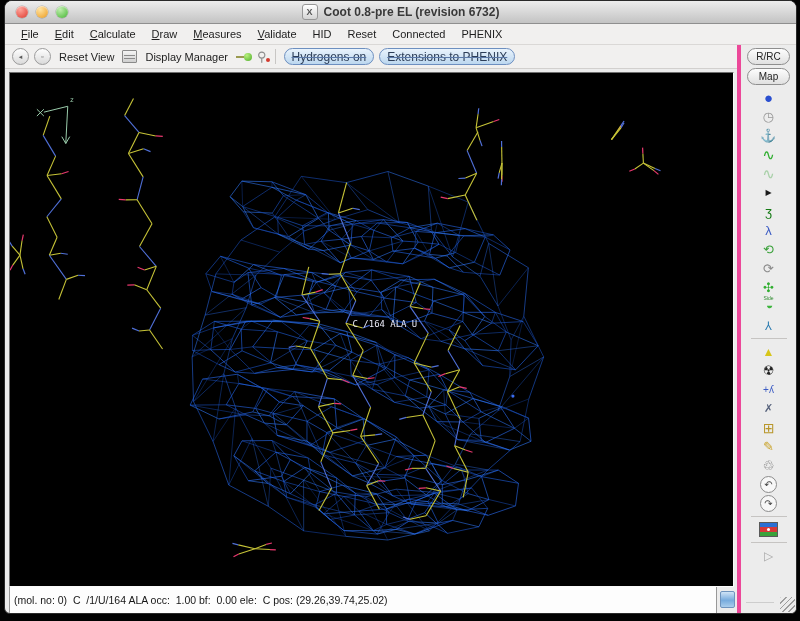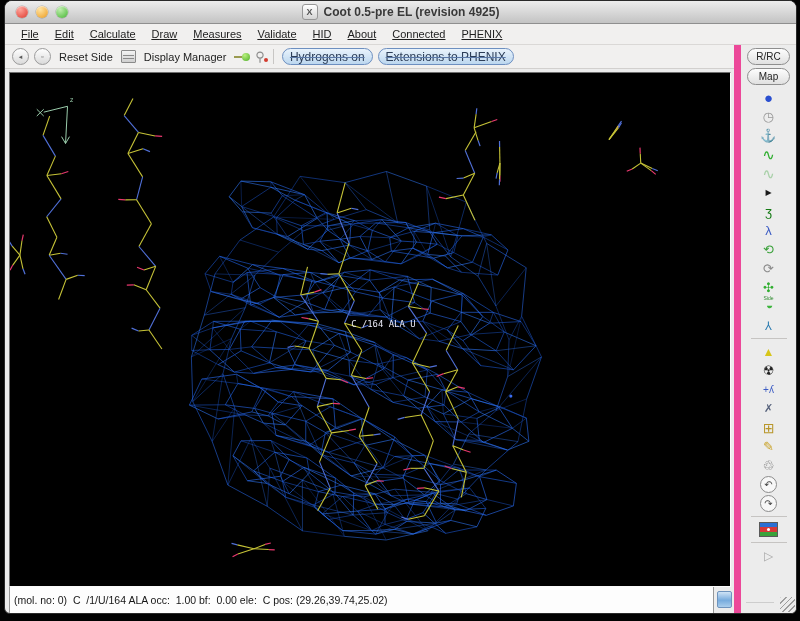--- a/index.html
+++ b/index.html
@@ -13,21 +13,21 @@
   .lights{position:absolute;left:11px;top:5px;display:flex;gap:8px;}
   .light{width:12px;height:12px;border-radius:50%;box-shadow:inset 0 1px 1px rgba(255,255,255,.5),0 0 0 .5px rgba(0,0,0,.25);}
   .light.red{background:radial-gradient(circle at 35% 30%,#ffa59b,#ea5d52 65%,#cf463c);}
   .light.yellow{background:radial-gradient(circle at 35% 30%,#ffe3a0,#f3b44b 65%,#d9982f);}
   .light.green{background:radial-gradient(circle at 35% 30%,#c0eeae,#6ec95c 65%,#4ba83c);}
   .title{display:flex;align-items:center;gap:6px;font-size:12px;font-weight:bold;color:#393939;}
   .xicon{width:14px;height:14px;border:1px solid #979797;border-radius:3px;background:linear-gradient(#ffffff,#d4d4d4);
     display:flex;align-items:center;justify-content:center;font-size:9px;font-weight:bold;color:#555;}
   
   .menubar{height:20px;flex:0 0 20px;background:#f1f0ef;border-bottom:1px solid #dad8d6;display:flex;align-items:center;padding-left:8px;}
-  .menu-item{font-size:11px;color:#1d1d1d;padding:2px 8px;cursor:default;text-decoration:underline;}
+  .menu-item{font-size:11px;color:#1d1d1d;padding:2px 8px;cursor:default;}
   .menu-item u{text-decoration:underline;}
   
   .content{flex:1;display:flex;min-height:0;}
   .left-col{flex:1;display:flex;flex-direction:column;min-width:0;}
   .toolbar{height:23px;flex:0 0 23px;background:#f1f0ef;border-bottom:1px solid #d2d0ce;display:flex;align-items:center;gap:5px;padding:0 7px;}
   .round-btn{width:15px;height:15px;border:1px solid #9b9b9b;border-radius:50%;background:linear-gradient(#fefefe,#dadada);
     display:flex;align-items:center;justify-content:center;font-size:7px;color:#5a5a5a;}
   .tool-label{font-size:11px;color:#222;padding:1px 3px;}
   .dm-icon{width:13px;height:11px;border:1px solid #8a8a8a;border-radius:1px;background:linear-gradient(#f4f4f4,#cfcfcf);position:relative;}
   .dm-icon::after{content:"";position:absolute;left:1px;right:1px;top:4px;height:1px;background:#8a8a8a;box-shadow:0 3px 0 #8a8a8a;}
@@ -44,21 +44,21 @@
   .canvas-wrap{flex:1;margin:3px 3px 2px 4px;position:relative;background:#000;
     border:1px solid;border-color:#6f6f6f #fafafa #fafafa #6f6f6f;min-height:0;}
   .canvas-wrap svg{position:absolute;inset:0;width:100%;height:100%;display:block;}
   
   .status-row{height:21px;flex:0 0 21px;display:flex;align-items:center;gap:3px;padding:0 2px 3px 4px;}
   .status-entry{flex:1;height:15px;background:#fdfdfd;border:1px solid #989898;border-radius:2px;
     font-size:10.5px;color:#161616;display:flex;align-items:center;padding:16px 4px;white-space:pre;overflow:hidden;}
   .hthumb{width:13px;height:15px;border:1px solid #6e93bd;border-radius:2px;
     background:linear-gradient(#cfe3f6,#77abdd 55%,#a9cdec);}
   
-  .right-col{width:55px;flex:0 0 55px;background:#ececec;border-left:7px solid #ec4899;
+  .right-col{width:55px;flex:0 0 55px;background:#ececec;border-left:4px solid #ec4899;
     display:flex;flex-direction:column;align-items:center;padding-top:3px;position:relative;}
   .pill2{width:41px;height:15px;border:1px solid #8e8e8e;border-radius:9px;background:linear-gradient(#fdfdfd,#e0e0e0);
     font-size:10px;color:#232323;display:flex;align-items:center;justify-content:center;margin-bottom:3px;}
   .ricon{height:19px;display:flex;align-items:center;justify-content:center;width:100%;line-height:1;position:relative;}
   .ric-sep{width:36px;height:1px;background:#c6c4c2;margin:3px 0;}
   .circ{width:15px;height:15px;border:1px solid #8c8c8c;border-radius:50%;background:#f7f7f7;
     display:flex;align-items:center;justify-content:center;}
   .side-lab{position:absolute;top:-1px;left:50%;transform:translateX(-50%);font-size:5px;font-style:normal;color:#2e8b2e;}
   .flag{width:17px;height:13px;border:1px solid #5a5a5a;display:flex;flex-direction:column;position:relative;}
   .fs{flex:1;}
@@ -77,44 +77,44 @@
 <div class="window">
 
   <div class="titlebar">
     <div class="lights">
       <div class="light red"></div>
       <div class="light yellow"></div>
       <div class="light green"></div>
     </div>
     <div class="title">
       <span class="xicon">X</span>
-      <span>Coot 0.5-pre EL (revision 4925)</span>
+      <span>Coot 0.8-pre EL (revision 6732)</span>
     </div>
   </div>
 
   <div class="menubar">
       <div class="menu-item"><u>F</u>ile</div>
       <div class="menu-item"><u>E</u>dit</div>
       <div class="menu-item"><u>C</u>alculate</div>
       <div class="menu-item"><u>D</u>raw</div>
       <div class="menu-item"><u>M</u>easures</div>
       <div class="menu-item"><u>V</u>alidate</div>
       <div class="menu-item">HID</div>
-      <div class="menu-item">About</div>
+      <div class="menu-item">Reset</div>
       <div class="menu-item">Connected</div>
       <div class="menu-item">PHENIX</div>
     </div>
 
   <div class="content">
     <div class="left-col">
 
       <div class="toolbar">
         <div class="round-btn">◂</div>
         <div class="round-btn">▫</div>
-        <div class="tool-label">Reset Side</div>
+        <div class="tool-label">Reset View</div>
         <span class="dm-icon"></span>
         <div class="tool-label">Display Manager</div>
         <span class="key">
             <i class="key-line"></i>
             <i class="key-ball"></i>
           </span>
         <span class="person">⚲</span>
         <div class="vsep"></div>
         <div class="pill">Hydrogens on</div>
         <div class="pill">Extensions to PHENIX</div>

